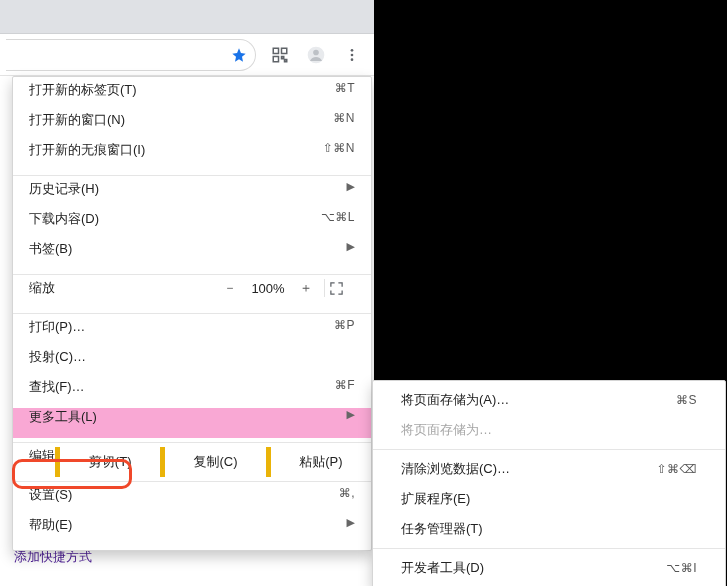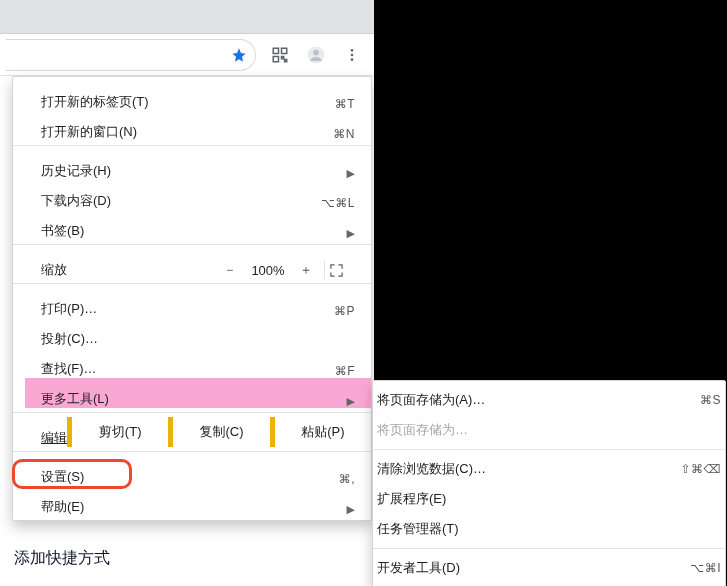--- a/index.html
+++ b/index.html
@@ -37,34 +37,33 @@
   .icon-btn {
     width: 32px; height: 32px; border-radius: 50%;
     display: flex; align-items: center; justify-content: center;
     color: #5f6368;
   }
   .content-surface {
     position: absolute; left: 0; top: 76px; width: 374px; bottom: 0;
     background: #fff;
   }
   .add-shortcut {
-    position: absolute; left: 14px; top: 472px; font-size: 16px; color: #0f172a;
+    position: absolute; left: 14px; top: 472px; font-size: 13px; color: #4c1d95;
   }
   
   .menu {
     position: absolute; left: 12px; top: 76px; width: 360px;
     background: #fff; border: 1px solid #d5d5d5; border-radius: 2px;
     box-shadow: 0 6px 14px rgba(0,0,0,.22);
     padding: 4px 0;
   }
   .menu .row {
-    display: flex; align-items: flex-end; height: 30px;
+    display: flex; align-items: flex-start; height: 30px;
     padding: 0 16px; justify-content: space-between;
     white-space: nowrap;
-    margin-left: 12px;
   }
   .menu .row.highlight { background: #f9a8d4; }
   .menu .label {}
   .menu .shortcut {
     color: #555; font-size: 12px; letter-spacing: .5px;
     font-family: -apple-system, sans-serif;
   }
   .menu hr {
     border: none; border-top: 1px solid #e5e5e5; margin: 4px 0;
   }
@@ -98,21 +97,21 @@
   .callout.task-mgr   { left: 377px; top: 476px; width: 110px; height: 30px; }
   
   .submenu {
     position: absolute; left: 372px; top: 380px; width: 354px;
     background: #fff; border: 1px solid #d5d5d5; border-radius: 2px;
     box-shadow: 0 6px 14px rgba(0,0,0,.22);
     padding: 4px 0; z-index: 10;
   }
   .submenu .row {
     display: flex; align-items: center; height: 30px;
-    padding: 0 4px; justify-content: space-between; white-space: nowrap;
+    padding: 0 28px; justify-content: space-between; white-space: nowrap;
   }
   .submenu .row.disabled { color: #a6a6a6; }
   .submenu .shortcut { color: #555; font-size: 12px; letter-spacing: .5px; }
   .submenu hr { border: none; border-top: 1px solid #e5e5e5; margin: 4px 0; }
   .watermark {
     position: absolute; right: 6px; bottom: 4px;
     font-size: 12px; color: rgba(200,200,200,.35);
   }
   svg { display: block; }
 </style>
@@ -164,20 +163,24 @@
 </div>
 
 <div class="menu">
   <div class="row">
     <span class="label">打开新的标签页(T)</span>
     <span class="shortcut">⌘T</span>
   </div>
   <div class="row">
     <span class="label">打开新的窗口(N)</span>
     <span class="shortcut">⌘N</span>
+  </div>
+  <div class="row">
+    <span class="label">打开新的无痕窗口(I)</span>
+    <span class="shortcut">⇧⌘N</span>
   </div>
   <hr>
   <div class="row">
     <span class="label">历史记录(H)</span>
     <span class="arrow">▶</span>
   </div>
   <div class="row">
     <span class="label">下载内容(D)</span>
     <span class="shortcut">⌥⌘L</span>
   </div>

